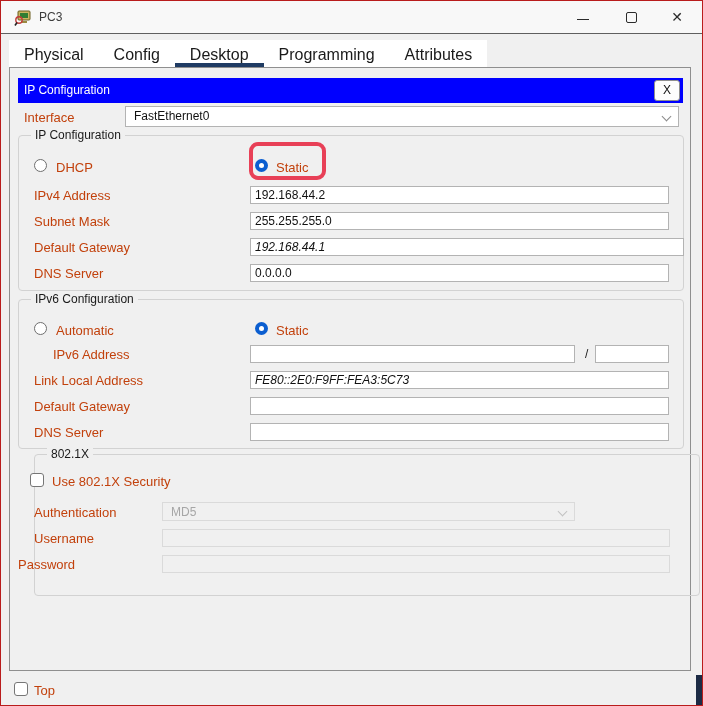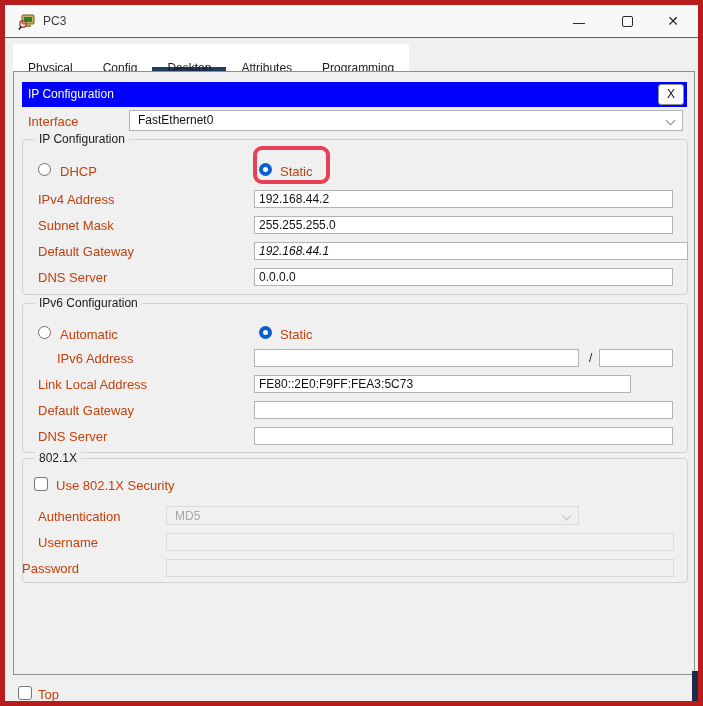--- a/index.html
+++ b/index.html
@@ -1,21 +1,21 @@
 <!DOCTYPE html>
 <html><head>
 <meta charset="utf-8">
 <style>
   * { margin:0; padding:0; box-sizing:border-box; }
   html,body { background:#cfcfcf; }
   body { font-family:"Liberation Sans", sans-serif; }
 
   .window {
     position:relative; width:703px; height:706px;
-    background:#f0f0f0; border:5px solid #b91c1c; overflow:hidden;
+    background:#f0f0f0; border:1px solid #b91c1c; overflow:hidden;
   }
 
   
   .titlebar {
     position:absolute; left:0; top:0; width:100%; height:33px;
     background:#f8f8f8; border-bottom:1px solid #5f5f5f;
   }
   .app-icon { position:absolute; left:13px; top:8px; width:18px; height:18px; }
   .win-title { position:absolute; left:38px; top:9px; font-size:12px; color:#3c3c3c; }
   .winbtn { position:absolute; top:2px; width:34px; height:29px; text-align:center; color:#2b2b2b; cursor:default; }
@@ -25,21 +25,21 @@
   .btn-min .bar { display:inline-block; width:12px; height:1px; background:#2b2b2b; margin-top:16px; }
   .btn-max .box { display:inline-block; width:11px; height:11px; border:1px solid #2b2b2b; border-radius:2px; margin-top:9px; }
   .btn-close .x { font-size:14px; line-height:29px; }
 
   
   .tabbar {
     position:absolute; left:8px; top:39px; height:27px;
     display:inline-flex; background:#ffffff;
   }
   .tab {
-    padding:12px 15px; line-height:25px; font-size:12px; color:#1a1a1a; white-space:nowrap;text-align:right;
+    padding:2px 15px; line-height:25px; font-size:16px; color:#1a1a1a; white-space:nowrap;text-align:right;
   }
   .tab.selected { box-shadow: inset 0 -4px 0 #1f3b63; }
 
   
   .panel {
     position:absolute; left:8px; top:66px; width:682px; height:604px;
     border:1px solid #8f8f8f; background:#f0f0f0;
   }
 
   .dlg-header {
@@ -123,22 +123,22 @@
     <span class="win-title">PC3</span>
     <div class="winbtn btn-min"><span class="bar"></span></div>
     <div class="winbtn btn-max"><span class="box"></span></div>
     <div class="winbtn btn-close"><span class="x">✕</span></div>
   </div>
 
   <div class="tabbar">
     <div class="tab">Physical</div>
     <div class="tab">Config</div>
     <div class="tab selected">Desktop</div>
+    <div class="tab">Programming</div>
     <div class="tab">Attributes</div>
-    <div class="tab">Programming</div>
   </div>
 
   <div class="panel">
 
     <div class="dlg-header">
       <span>IP Configuration</span>
       <div class="dlg-close">X</div>
     </div>
 
     <span class="lbl" style="left:14px; top:42px;">Interface</span>
@@ -172,27 +172,27 @@
     <span class="lbl" style="left:46px; top:255px;">Automatic</span>
     <span class="radio on" style="left:245px; top:254px;"></span>
     <span class="lbl" style="left:266px; top:255px;">Static</span>
 
     <span class="lbl" style="left:24px; top:279px;margin-left:19px;">IPv6 Address</span>
     <input class="field" style="left: 240px; top: 277px; width: 325px;" value="">
     <span class="sep" style="left:575px; top:279px;">/</span>
     <input class="field" style="left: 585px; top: 277px; width: 74px;" value="">
 
     <span class="lbl" style="left:24px; top:305px;">Link Local Address</span>
-    <input class="field" style="left: 240px; top: 303px; width: 377px;" value="FE80::2E0:F9FF:FEA3:5C73">
+    <input class="field" style="left: 240px; top: 303px; width: 419px; font-style: italic;" value="FE80::2E0:F9FF:FEA3:5C73">
     <span class="lbl" style="left:24px; top:331px;">Default Gateway</span>
     <input class="field" style="left: 240px; top: 329px; width: 419px;" value="">
     <span class="lbl" style="left:24px; top:357px;">DNS Server</span>
     <input class="field" style="left: 240px; top: 355px; width: 419px;" value="">
 
-    <div class="groupbox" style="left:8px; top:386px; width:666px; height:125px;padding-left:18px;">
+    <div class="groupbox" style="left:24px; top:386px; width:666px; height:142px;padding-left:18px;">
       <span class="legend">802.1X</span>
     </div>
     <span class="checkbox" style="left:20px; top:405px;"></span>
     <span class="lbl" style="left:42px; top:406px;">Use 802.1X Security</span>
 
     <span class="lbl" style="left:24px; top:437px;">Authentication</span>
     <div class="combo disabled" style="left:152px; top:434px; width:413px; height:19px;">
       <span>MD5</span>
       <span class="chev" style="top:5px; border-color:#c2c2c2;"></span>
     </div>

